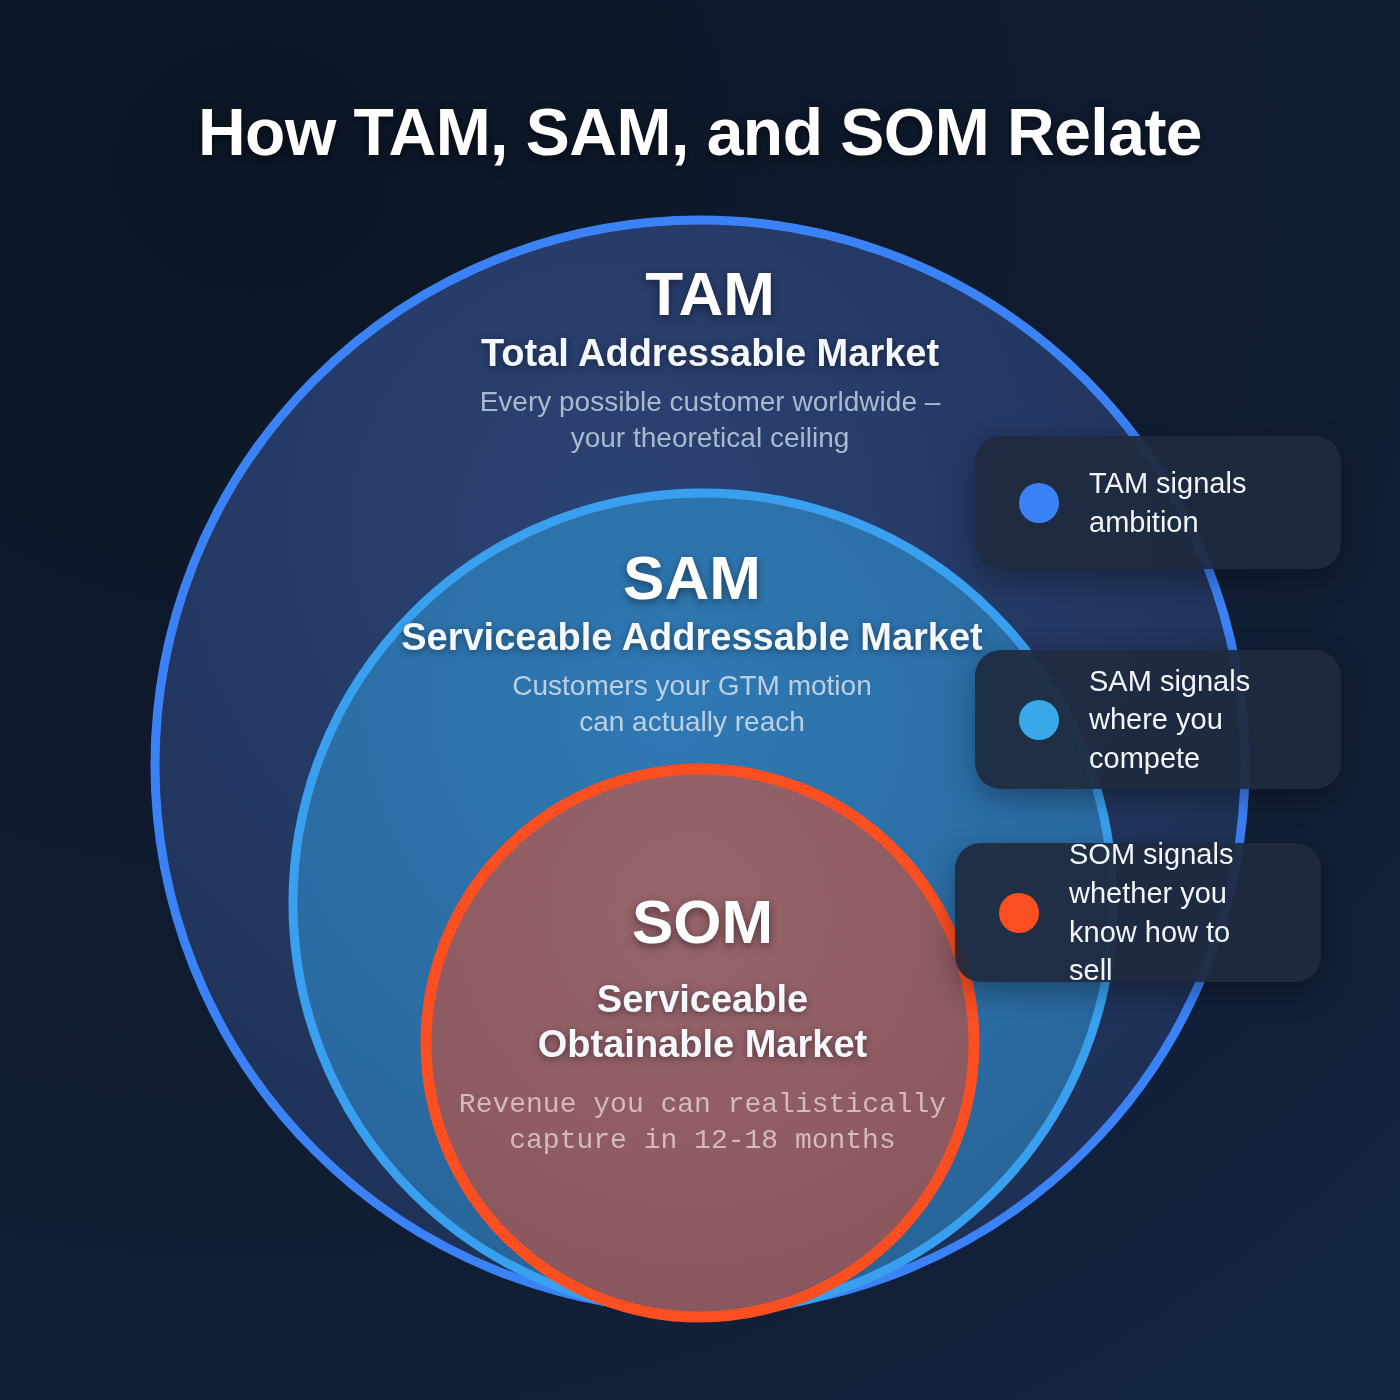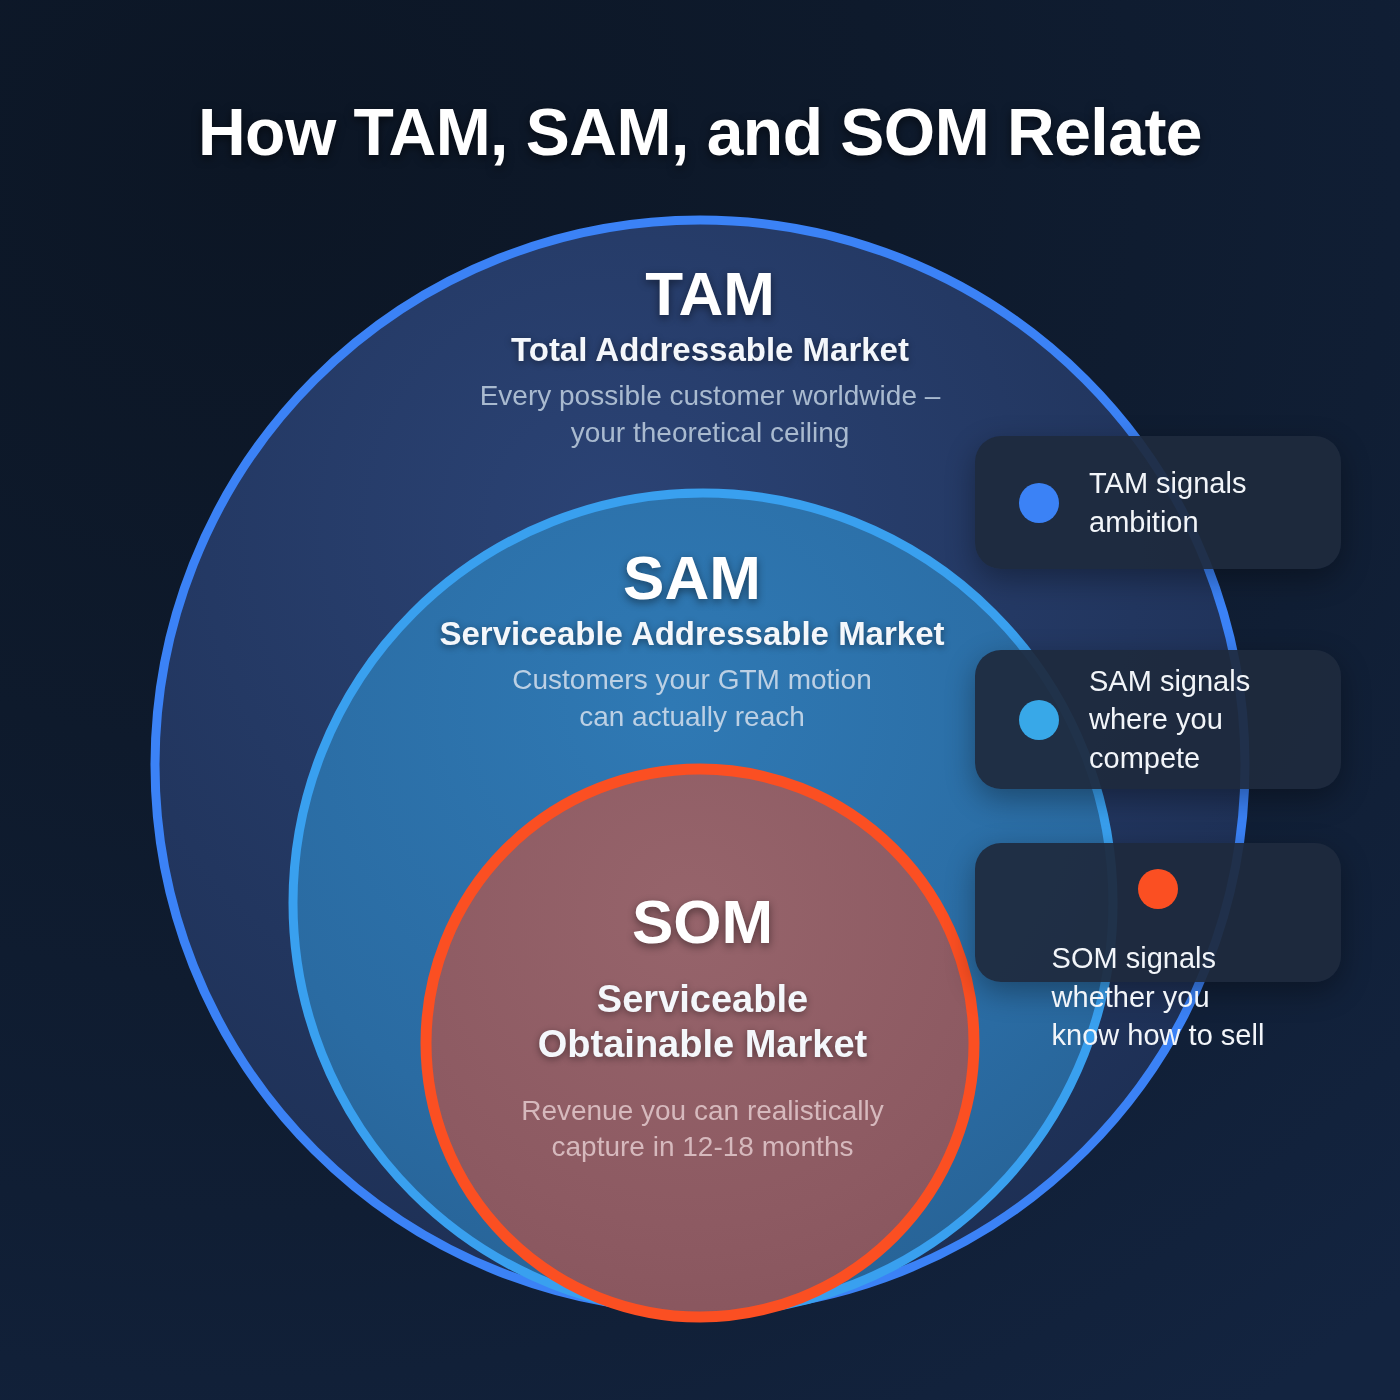--- a/index.html
+++ b/index.html
@@ -50,39 +50,39 @@
     pointer-events: none;
   }
   .ring-abbr {
     font-size: 62px;
     font-weight: bold;
     color: #ffffff;
     line-height: 1.02;
     text-shadow: 0 3px 9px rgba(0,0,0,0.45);
   }
   .ring-name {
-    font-size: 33px;
+    font-size: 38px;
     font-weight: bold;
     color: #f4f7fb;
     line-height: 1.18;
     margin-top: 6px;
     text-shadow: 0 2px 7px rgba(0,0,0,0.42);
   }
   .ring-desc {
     font-size: 28px;
     font-weight: normal;
     color: #aab8cc;
     line-height: 1.30;
     margin-top: 8px;
   }
   #tam-text  { top: 262px; left: 330px; width: 760px; }
   #sam-text  { top: 546px; left: 312px; width: 760px; }
   #som-text  { top: 890px; left: 430px; width: 545px; }
   #som-text .ring-name { font-size: 38px; margin-top: 24px; }
-  #som-text .ring-desc { color: #d6b9bd; margin-top: 26px; }
+  #som-text .ring-desc { color: #d6b9bd; margin-top: 20px; font-family: Liberation Mono, monospace; }
   #sam-text .ring-desc { color: #bcd0e4; }
   #tam-text .ring-desc { color: #a9bacf; }
 
   
   .callout {
     position: absolute;
     display: flex;
     align-items: center;
     gap: 30px;
     padding: 26px 44px;
@@ -98,21 +98,21 @@
     border-radius: 50%;
   }
   .callout .ctext {
     font-size: 29px;
     line-height: 1.33;
     color: #f2f5f9;
     white-space: pre-line;
   }
   #callout-tam { left: 975px; top: 436px; width: 366px; height: 133px; }
   #callout-sam { left: 975px; top: 650px; width: 366px; height: 139px; }
-  #callout-som { left: 975px; top: 843px; width: 366px; height: 139px; flex-direction: column; }
+  #callout-som { left: 955px; top: 843px; width: 366px; height: 139px; }
 </style>
 </head>
 <body>
 
 <div id="stage">
 
   <div id="title">How TAM, SAM, and SOM Relate</div>
 
   <svg id="circles" viewBox="0 0 1400 1400">
     <defs>

